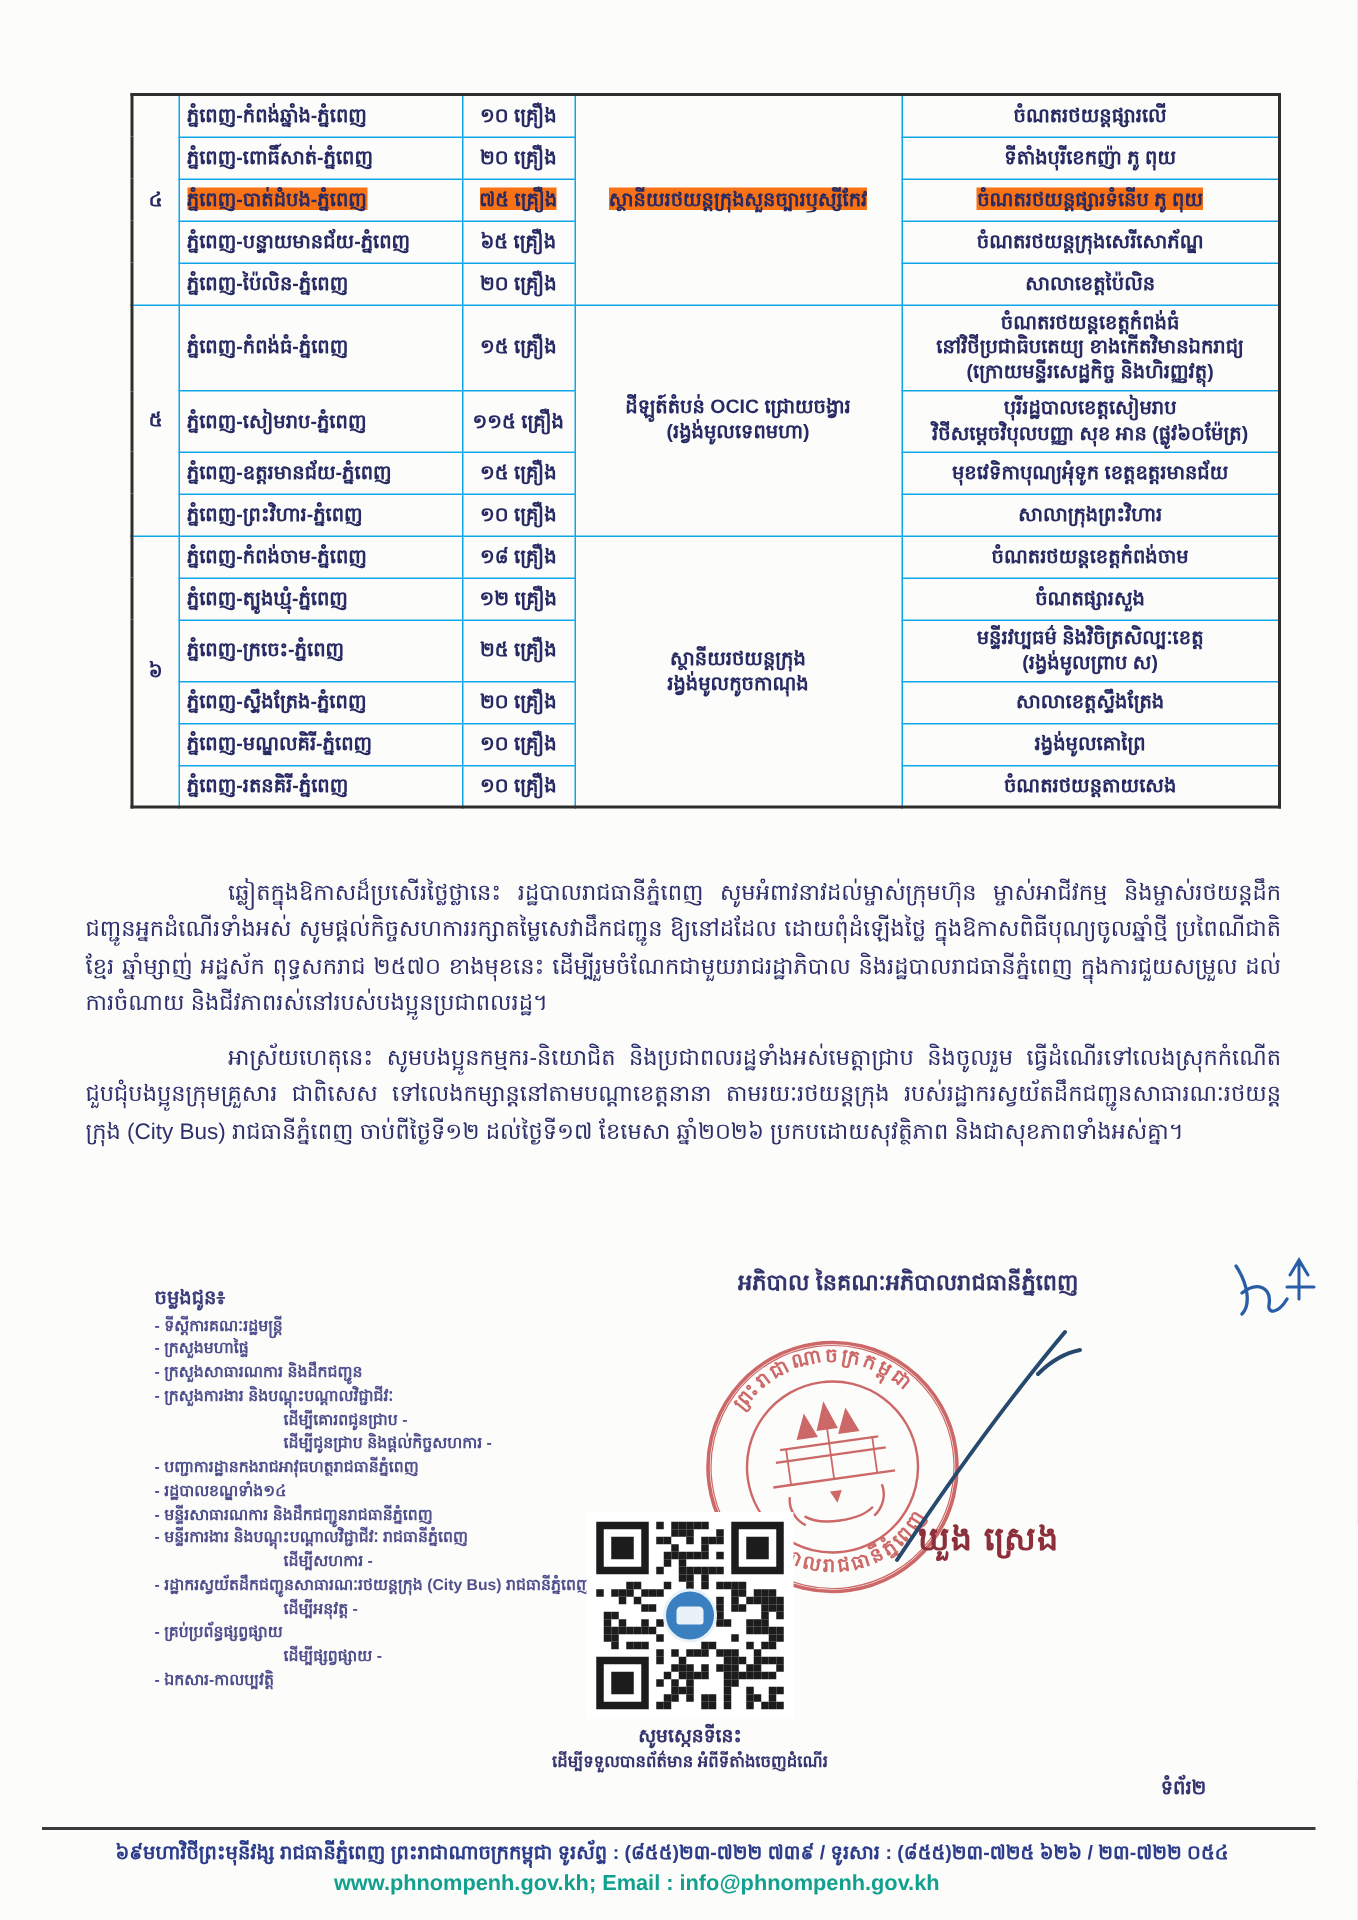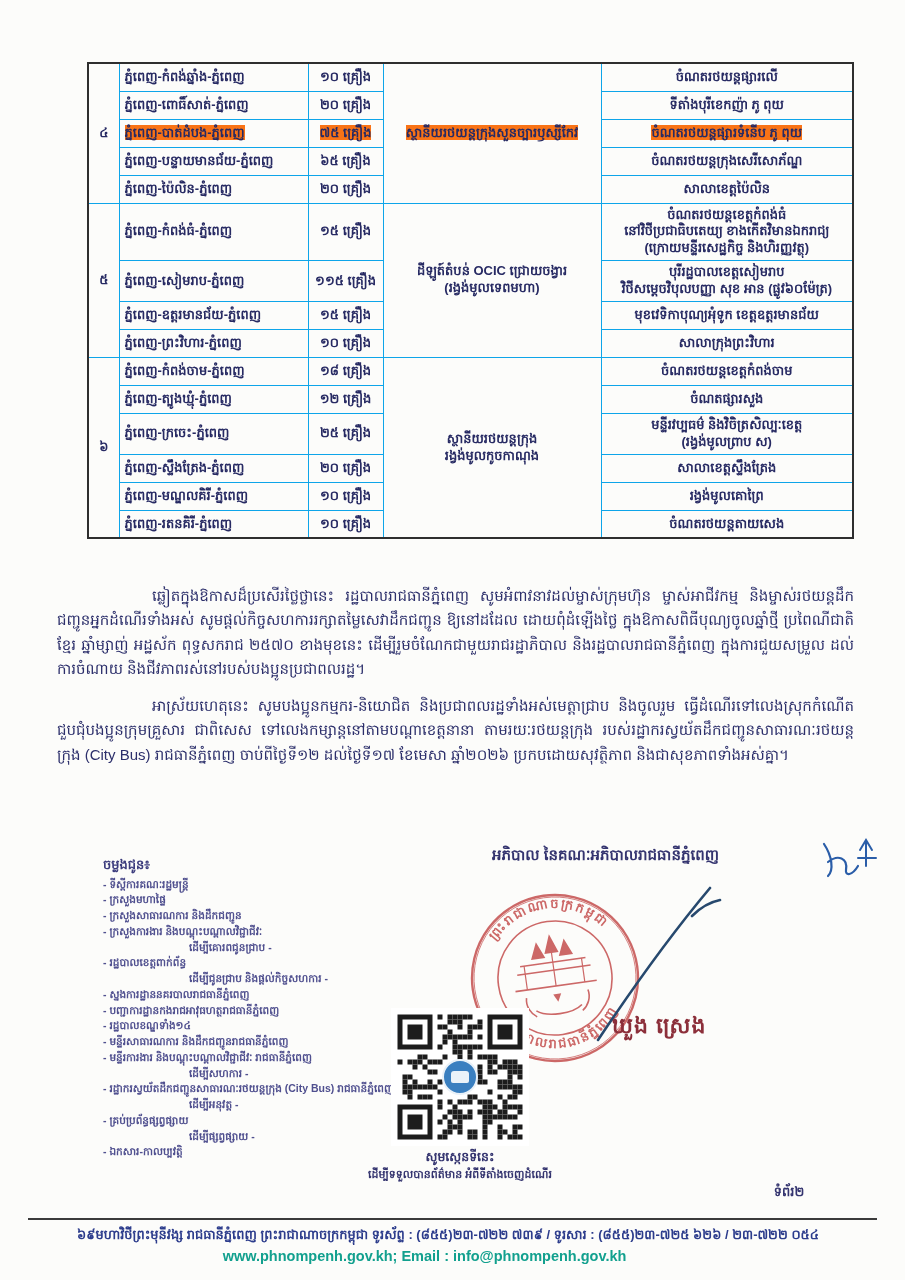--- a/index.html
+++ b/index.html
@@ -207,23 +207,21 @@
   <div class="sig-name">ឃួង ស្រេង</div>
 
   <div class="copy">
     <div class="hdr">ចម្លងជូន៖</div>
     <div>
         <div class="item">ទីស្តីការគណៈរដ្ឋមន្ត្រី</div>
         <div class="item">ក្រសួងមហាផ្ទៃ</div>
         <div class="item">ក្រសួងសាធារណការ និងដឹកជញ្ជូន</div>
         <div class="item">ក្រសួងការងារ និងបណ្តុះបណ្តាលវិជ្ជាជីវៈ</div>
         <div class="note">ដើម្បីគោរពជូនជ្រាប -</div>
-        <div class="item">រដ្ឋបាលខេត្តពាក់ព័ន្ធ</div>
         <div class="note">ដើម្បីជូនជ្រាប និងផ្តល់កិច្ចសហការ -</div>
-        <div class="item">ស្នងការដ្ឋាននគរបាលរាជធានីភ្នំពេញ</div>
         <div class="item">បញ្ជាការដ្ឋានកងរាជអាវុធហត្ថរាជធានីភ្នំពេញ</div>
         <div class="item">រដ្ឋបាលខណ្ឌទាំង១៤</div>
         <div class="item">មន្ទីរសាធារណការ និងដឹកជញ្ជូនរាជធានីភ្នំពេញ</div>
         <div class="item">មន្ទីរការងារ និងបណ្តុះបណ្តាលវិជ្ជាជីវៈ រាជធានីភ្នំពេញ</div>
         <div class="note">ដើម្បីសហការ -</div>
         <div class="item">រដ្ឋាករស្វយ័តដឹកជញ្ជូនសាធារណៈរថយន្តក្រុង (City Bus) រាជធានីភ្នំពេញ</div>
         <div class="note">ដើម្បីអនុវត្ត -</div>
         <div class="item">គ្រប់ប្រព័ន្ធផ្សព្វផ្សាយ</div>
         <div class="note">ដើម្បីផ្សព្វផ្សាយ -</div>
         <div class="item">ឯកសារ-កាលប្បវត្តិ</div>

